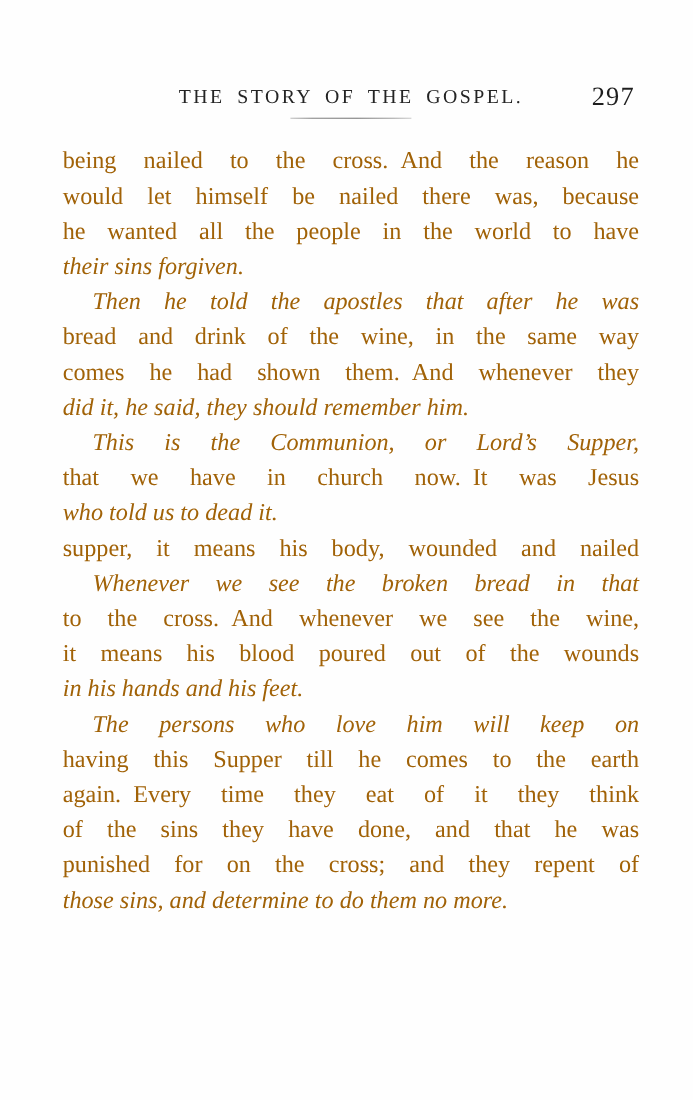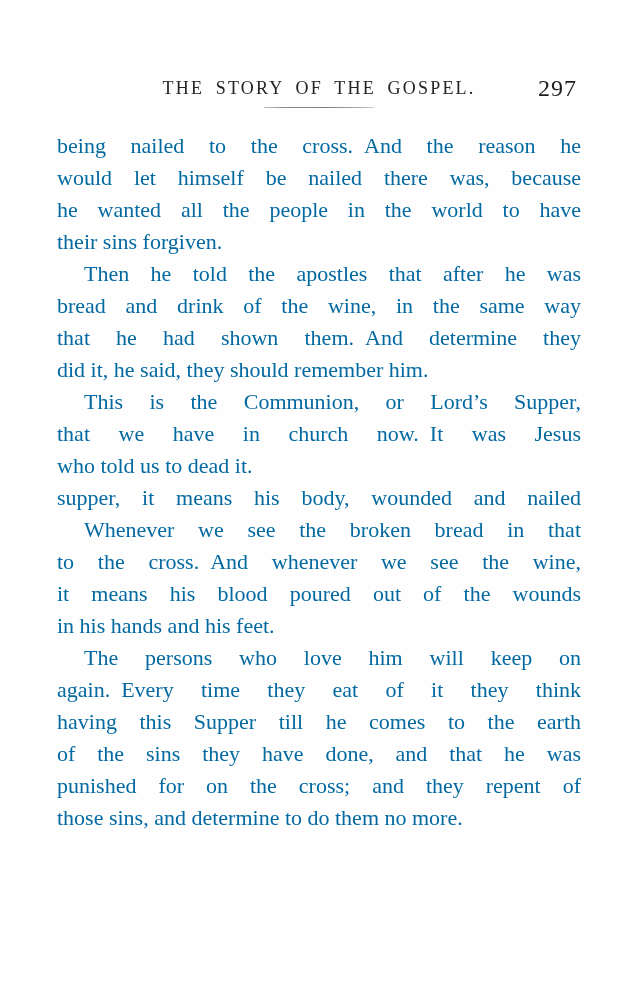--- a/index.html
+++ b/index.html
@@ -52,27 +52,29 @@
   }
   .body-text {
     margin-top: 22px;
     font-size: 22px;
   }
   .line {
     height: 32px;
     line-height: 32px;
     text-align: justify;
     text-align-last: justify;
-    color: #0369a1;
+    color: #a16207;
   }
   .line.first-indent {
     padding-left: 27px;
+    font-style: italic;
   }
   .line.last {
     text-align-last: left;
+    font-style: italic;
   }
 </style>
 </head>
 <body>
 
 <div class="page">
   <div class="content">
     <div class="running-head">
       <span class="head-title">THE STORY OF THE GOSPEL.</span>
       <span class="page-num">297</span>
@@ -81,38 +83,38 @@
     <div class="body-text">
         <div class="para">
           <div class="line">being nailed to the cross. And the reason he</div>
           <div class="line">would let himself be nailed there was, because</div>
           <div class="line">he wanted all the people in the world to have</div>
           <div class="line last">their sins forgiven.</div>
         </div>
         <div class="para">
           <div class="line first-indent">Then he told the apostles that after he was</div>
           <div class="line">bread and drink of the wine, in the same way</div>
-          <div class="line">that he had shown them. And determine they</div>
+          <div class="line">comes he had shown them. And whenever they</div>
           <div class="line last">did it, he said, they should remember him.</div>
         </div>
         <div class="para">
           <div class="line first-indent">This is the Communion, or Lord’s Supper,</div>
           <div class="line">that we have in church now. It was Jesus</div>
           <div class="line last">who told us to dead it.</div>
         </div>
         <div class="para">
           <div class="line">supper, it means his body, wounded and nailed</div>
           <div class="line first-indent">Whenever we see the broken bread in that</div>
           <div class="line">to the cross. And whenever we see the wine,</div>
           <div class="line">it means his blood poured out of the wounds</div>
           <div class="line last">in his hands and his feet.</div>
         </div>
         <div class="para">
           <div class="line first-indent">The persons who love him will keep on</div>
+          <div class="line">having this Supper till he comes to the earth</div>
           <div class="line">again. Every time they eat of it they think</div>
-          <div class="line">having this Supper till he comes to the earth</div>
           <div class="line">of the sins they have done, and that he was</div>
           <div class="line">punished for on the cross; and they repent of</div>
           <div class="line last">those sins, and determine to do them no more.</div>
         </div>
       </div>
   </div>
 </div>
 
 </body></html>

